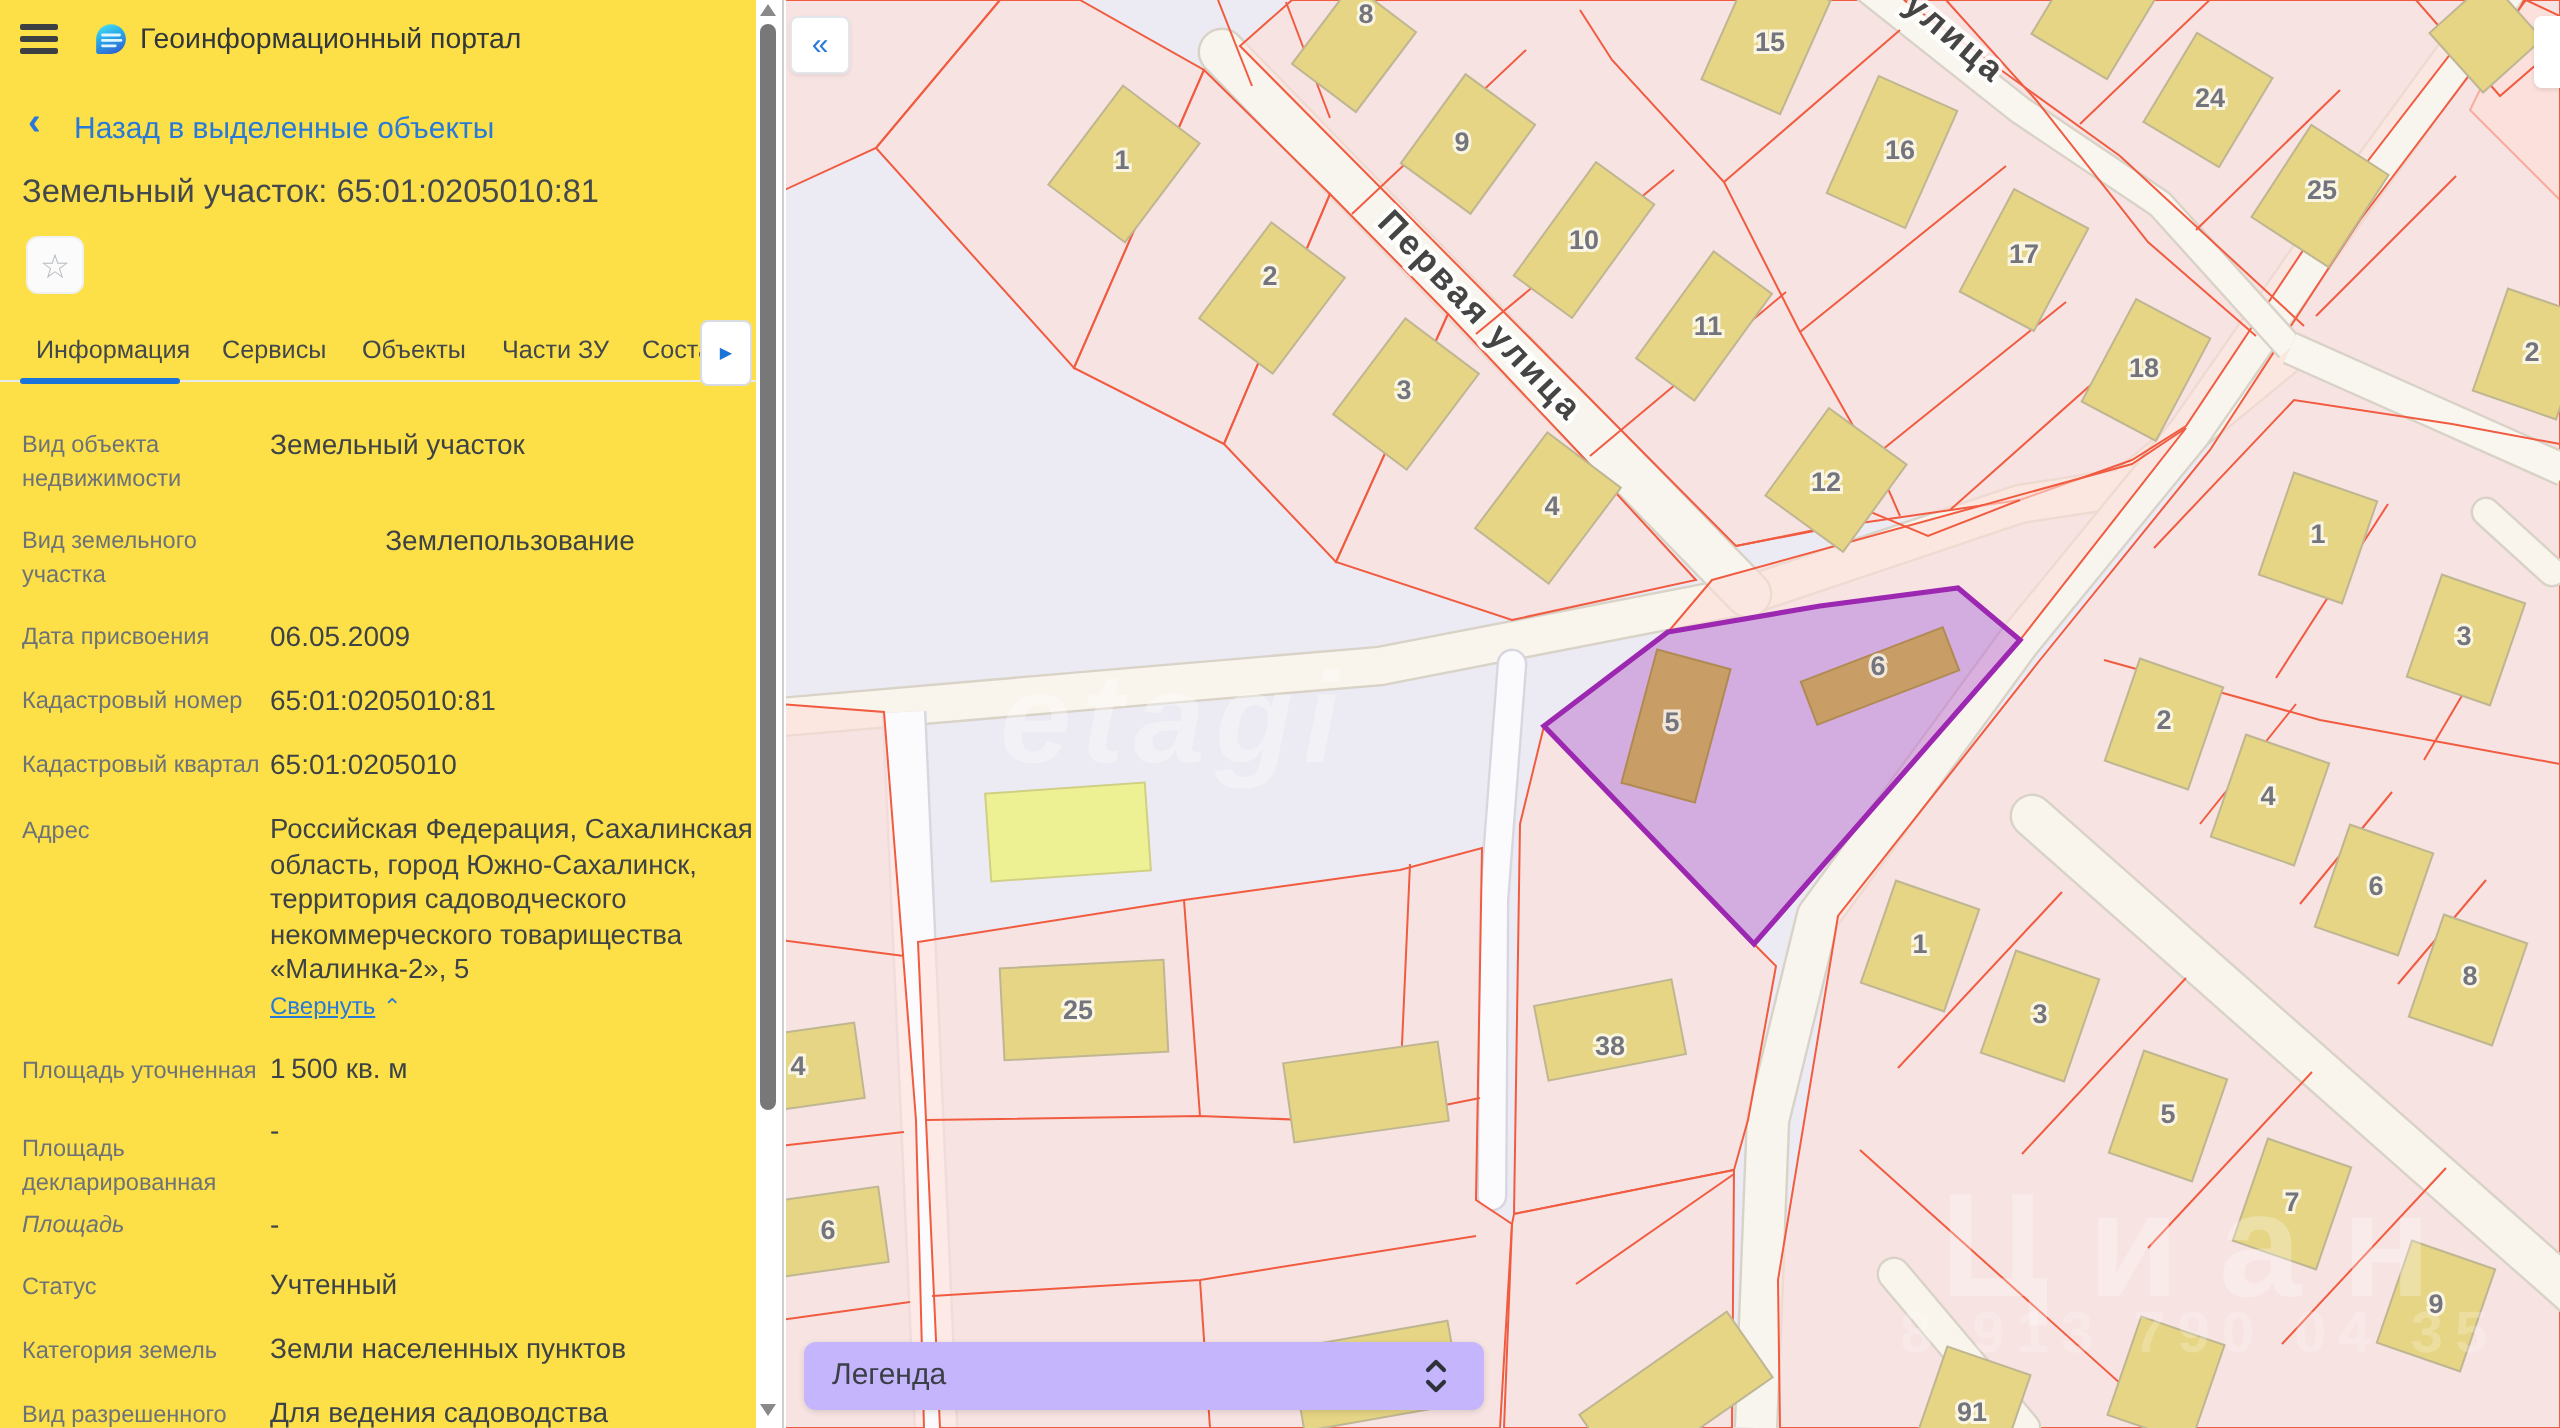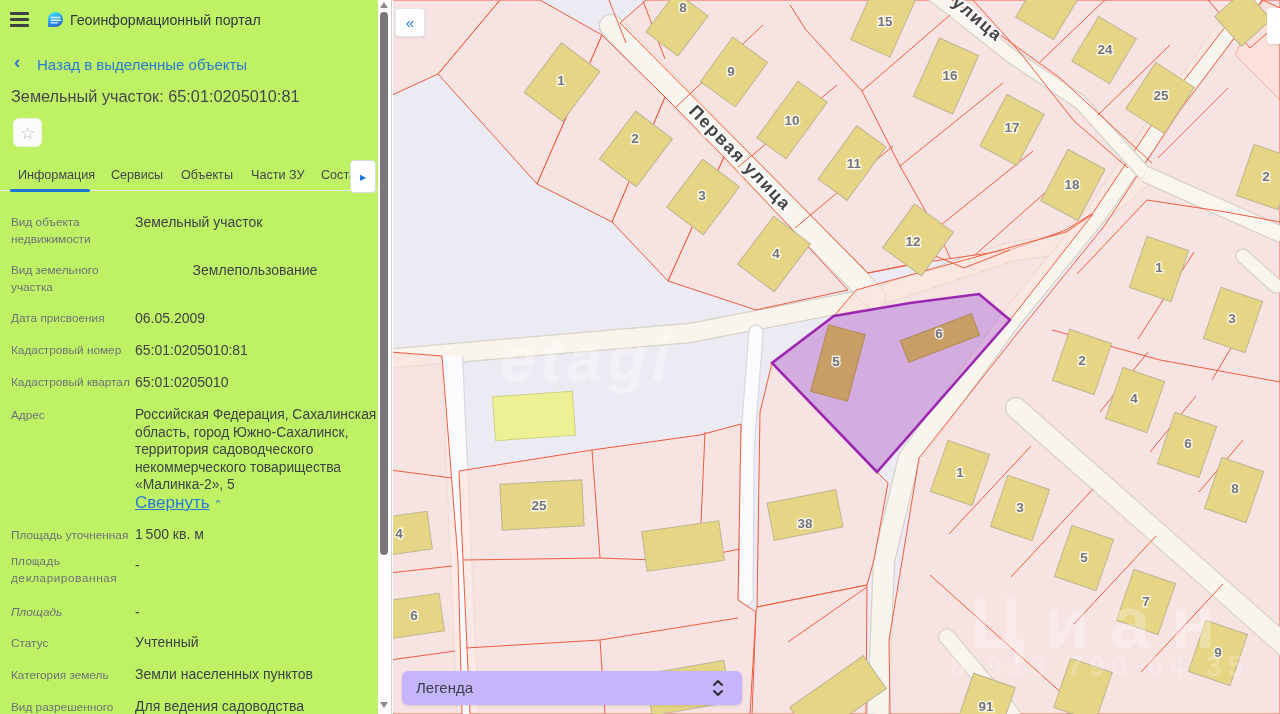--- a/index.html
+++ b/index.html
@@ -1,18 +1,18 @@
 <!DOCTYPE html>
 <html><head>
 <meta charset="utf-8">
 <style>
 html,body{margin:0;padding:0;width:1280px;height:714px;overflow:hidden;
  font-family:"Liberation Sans",sans-serif;background:#fff;}
 *{box-sizing:border-box;}
-#sidebar{position:absolute;left:0;top:0;width:378px;height:714px;background:#bef264;}
+#sidebar{position:absolute;left:0;top:0;width:378px;height:714px;background:#fde047;}
 #scroll{position:absolute;left:378px;top:0;width:14px;height:714px;background:#fff;border-right:1px solid #cfcfcf;}
 #thumb{position:absolute;left:2px;top:12px;width:8px;height:543px;background:#787878;border-radius:4px;}
 .tri-up{position:absolute;left:2px;top:2px;width:0;height:0;border-left:4.5px solid transparent;border-right:4.5px solid transparent;border-bottom:6px solid #8a8a8a;}
 .tri-dn{position:absolute;left:2px;bottom:6px;width:0;height:0;border-left:4.5px solid transparent;border-right:4.5px solid transparent;border-top:6px solid #8a8a8a;}
 #map{position:absolute;left:393px;top:0;width:887px;height:714px;background:#eceaf2;overflow:hidden;}
 
 #burger{position:absolute;left:10px;top:12px;width:19px;height:15px;}
 #burger div{height:2.6px;background:#3d4043;margin-bottom:3.4px;border-radius:1px;}
 #logo{position:absolute;left:47px;top:11px;}
 #apptitle{position:absolute;left:70px;top:12px;font-size:14.2px;color:#32373c;}
@@ -22,21 +22,21 @@
 #star{position:absolute;left:13px;top:118px;width:29px;height:29px;background:#fbfbfb;border:1px solid #f0f0f0;border-radius:6px;text-align:center;line-height:29px;color:#b9bcc2;font-size:17px;}
 
 #tabs{position:absolute;left:0;top:160px;width:378px;height:32px;font-size:12.6px;color:#42474d;}
 #tabs span{position:absolute;top:8px;}
 #tabline{position:absolute;left:0;top:190px;width:378px;border-bottom:1px solid #e9e9eb;}
 #activeline{position:absolute;left:10px;top:189px;width:80px;height:3px;background:#1a73d9;border-radius:2px;}
 #tabarrow{position:absolute;left:350px;top:160px;width:26px;height:33px;background:#fff;border:1px solid #d8dce1;border-radius:4px;color:#1a73d9;text-align:center;line-height:31px;font-size:11px;}
 
 .lbl{position:absolute;left:11px;font-size:11.8px;color:#6d7278;line-height:17px;width:124px;}
 .val{position:absolute;left:135px;font-size:14px;color:#3d4247;line-height:17.6px;width:240px;}
-a.lnk{color:#2979d9;text-decoration:underline;font-size:17px;}
+a.lnk{color:#2979d9;text-decoration:underline;font-size:12px;}
 
 #collapse{position:absolute;left:2px;top:8px;width:30px;height:29px;background:#fff;border:1px solid #e3e6ea;border-radius:4px;color:#2979d9;font-size:15px;text-align:center;line-height:27px;box-shadow:0 1px 2px rgba(0,0,0,.08);}
 #legend{position:absolute;left:9px;top:671px;width:340px;height:34px;background:#c4b5fd;border-radius:6px;font-size:15px;color:#3b4046;line-height:34px;padding-left:14px;box-shadow:0 1px 3px rgba(0,0,0,.12);}
 #legend .sort{position:absolute;right:12px;top:0;color:#2d3238;font-size:13px;}
 #topright{position:absolute;left:874px;top:8px;width:20px;height:36px;background:#fff;border-radius:4px;box-shadow:0 1px 2px rgba(0,0,0,.1);}
 </style>
 </head>
 <body>
 <div id="map">
 <svg width="887" height="714" viewBox="393 0 887 714">
@@ -340,21 +340,21 @@
 <div class="lbl" style="top:310px;">Дата присвоения</div>
 <div class="val" style="top:310px;">06.05.2009</div>
 <div class="lbl" style="top:342px;">Кадастровый номер</div>
 <div class="val" style="top:342px;">65:01:0205010:81</div>
 <div class="lbl" style="top:374px;">Кадастровый квартал</div>
 <div class="val" style="top:374px;">65:01:0205010</div>
 <div class="lbl" style="top:407px;">Адрес</div>
 <div class="val" style="top:406px;white-space:nowrap;font-size:13.8px;">Российская Федерация, Сахалинская<br>область, город Южно-Сахалинск,<br>территория садоводческого<br>некоммерческого товарищества<br>«Малинка-2», 5<br><a class="lnk">Свернуть</a> <span style="color:#2979d9;font-size:11px;">⌃</span></div>
 <div class="lbl" style="top:527px;">Площадь уточненная</div>
 <div class="val" style="top:526px;">1 500 кв. м</div>
-<div class="lbl" style="top:554px;font-family:Liberation Mono, monospace;">Площадь декларированная</div>
+<div class="lbl" style="top:566px;">Площадь декларированная</div>
 <div class="val" style="top:557px;">-</div>
 <div class="lbl" style="top:604px;font-style:italic;">Площадь</div>
 <div class="val" style="top:604px;">-</div>
 <div class="lbl" style="top:635px;">Статус</div>
 <div class="val" style="top:634px;">Учтенный</div>
 <div class="lbl" style="top:667px;">Категория земель</div>
 <div class="val" style="top:666px;">Земли населенных пунктов</div>
 <div class="lbl" style="top:699px;">Вид разрешенного</div>
 <div class="val" style="top:698px;">Для ведения садоводства</div>
 </div>

